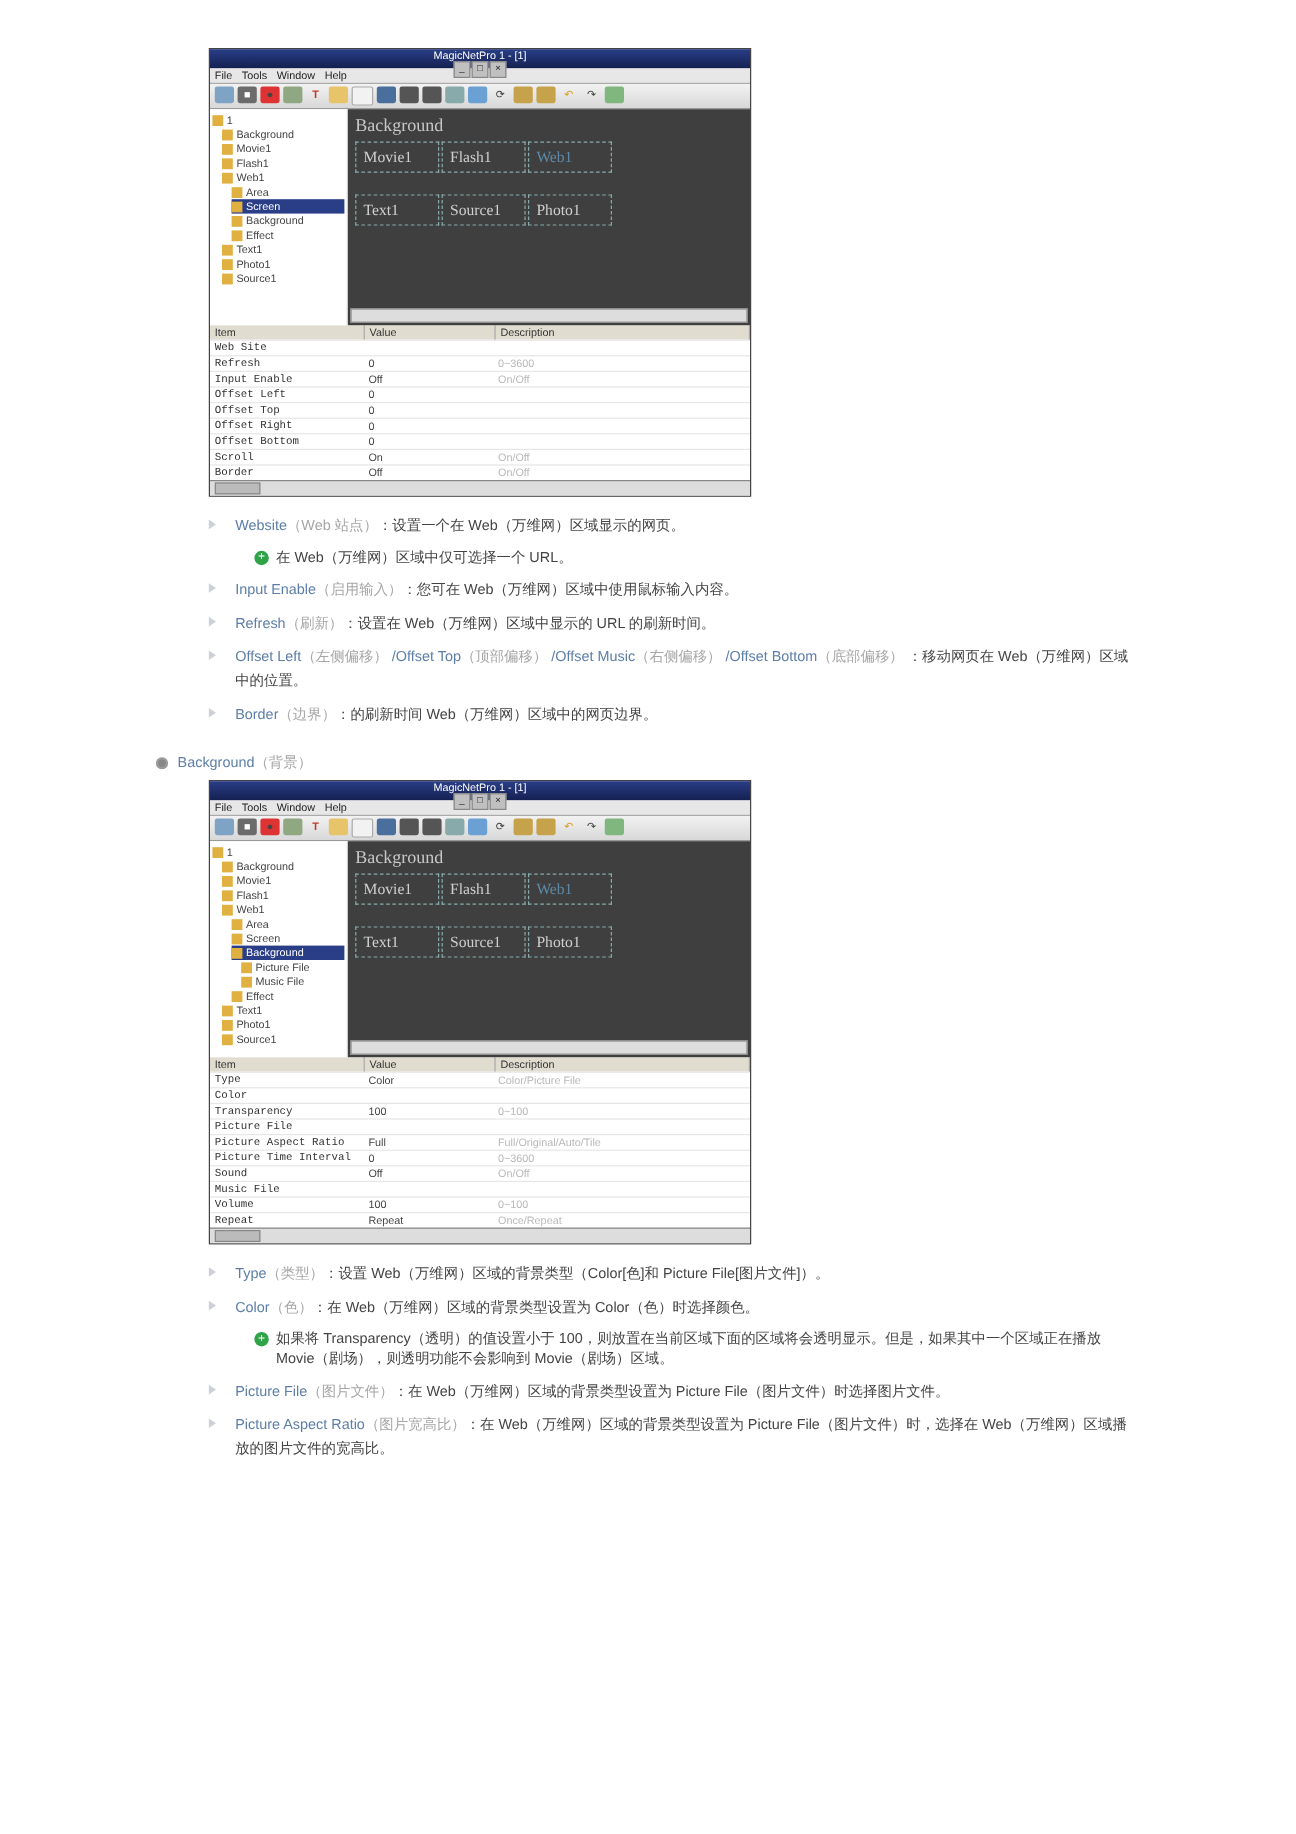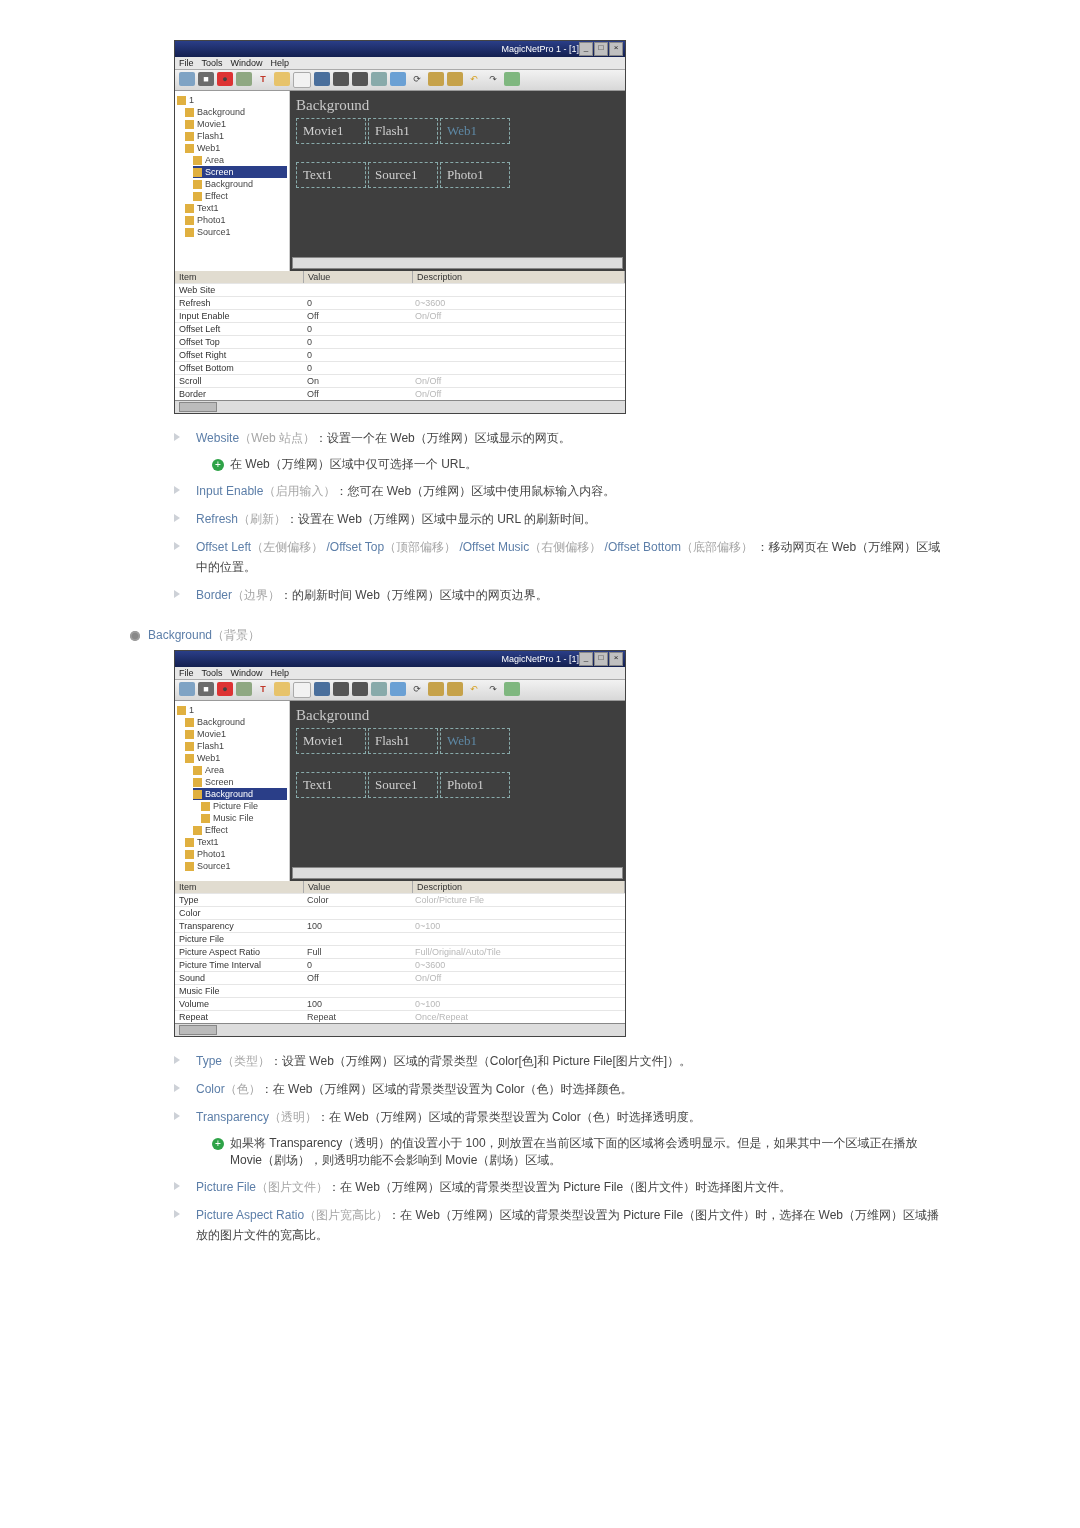--- a/index.html
+++ b/index.html
@@ -7,21 +7,21 @@
   .h-row { display:flex; align-items:center; margin:6px 0 4px 0; }
   .h-row.sub { margin-top:22px; }
   .dot-icon { width:10px; height:10px; border-radius:50%; background:#bdbdbd; margin-right:8px; box-shadow:0 0 0 1px #999 inset;}
   .honey { background:radial-gradient(circle,#888 40%,#bbb 70%); }
   .h-label { color:#5c7ea8; font-size:12px; }
   .h-label .zh { color:#a6a6a6; }
 
   
   .shot-wrap { margin:6px 0 14px 44px; width:452px; }
   .shot { border:1px solid #444; background:#eee; font-size:9px; color:#444; }
-  .titlebar { background:linear-gradient(#2a3e88,#142050); color:#fff; display:flex; align-items:center; justify-content:flex-end; height:16px; padding:0 2px; font-size:9px;}
+  .titlebar { background:linear-gradient(#2a3e88,#142050); color:#fff; display:flex; align-items:center; justify-content:flex-start; height:16px; padding:0 2px; font-size:9px;flex-direction:column;}
   .tb-btns { display:flex; gap:1px;}
   .tb-btn { width:12px; height:12px; background:#c0c0c0; border:1px solid #888; font-size:8px; line-height:10px; text-align:center; color:#222;}
   .menubar { background:#e7e7e7; color:#222; padding:1px 4px; display:flex; gap:8px; border-bottom:1px solid #aaa; font-size:9px;}
   .toolbar { background:linear-gradient(#f2f2f2,#d8d8d8); display:flex; gap:3px; padding:2px 4px; border-bottom:1px solid #999;}
   .tbico { width:16px; height:14px; border-radius:2px; display:flex; align-items:center; justify-content:center; font-size:9px;}
   .mainrow { display:flex; height:180px; }
   .tree { width:110px; background:#fff; border-right:1px solid #ccc; padding:3px 2px; overflow:hidden; }
   .tree-item { display:flex; align-items:center; gap:3px; white-space:nowrap; line-height:12px;}
   .ti-ico { width:9px; height:9px; display:inline-block; }
   .sel { background:#2a3e88; color:#fff; }
@@ -31,21 +31,21 @@
   .tile-row { display:flex; gap:2px; margin-top:4px; }
   .tile { border:1px dashed #8aa; color:#cfcfcf; font-size:13px; padding:4px 6px; font-family:Georgia,serif; min-width:56px; }
   .tile.web { color:#5e89a6; }
   .slider { position:absolute; left:2px; bottom:2px; right:2px; height:10px; background:#ddd; border:1px solid #888;}
   .proptbl { background:#fff; }
   .propcols { display:flex; background:#e1dcd0; font-size:9px; color:#333;}
   .propcols div { padding:1px 4px; border-right:1px solid #aaa; }
   .pc1{width:120px;} .pc2{width:100px;} .pc3{flex:1;}
   .prow { display:flex; font-size:9px; border-top:1px solid #e6e6e6;}
   .prow div { padding:1px 4px; }
-  .prow .c1{width:120px; color:#333;} .prow .c2{width:100px; color:#444;} .prow .c3{flex:1; color:#b8b8b8;}
+  .prow .c1{width:120px; color:#333;font-family:Liberation Mono, monospace;} .prow .c2{width:100px; color:#444;} .prow .c3{flex:1; color:#b8b8b8;}
   .bottomslider { height:12px; background:#ddd; border-top:1px solid #888; display:flex; align-items:center; }
   .bottomslider .thumb{ width:36px;height:8px;background:#bbb;margin-left:4px;border:1px solid #888;}
 
   
   .blist { margin:10px 0 0 44px; }
   .bitem { position:relative; padding-left:22px; margin:8px 0; line-height:20px; color:#444;}
   .bitem .tri { position:absolute; left:0; top:5px; width:0;height:0;border-left:6px solid #cdd1d7;border-top:4px solid transparent;border-bottom:4px solid transparent;}
   .bitem .term { color:#5c7ea8; }
   .bitem .zh { color:#a6a6a6; }
   .subline { margin:2px 0 0 38px; color:#444; display:flex; align-items:flex-start; gap:6px;}
@@ -427,23 +427,20 @@
     </div>
   </div>
 
   <div class="blist">
     <div class="bitem"><span class="tri"></span>
       <span class="term">Type</span><span class="zh">（类型）</span><span>：设置 Web（万维网）区域的背景类型（Color[色]和 Picture File[图片文件]）。</span>
     </div>
     <div class="bitem"><span class="tri"></span>
       <span class="term">Color</span><span class="zh">（色）</span><span>：在 Web（万维网）区域的背景类型设置为 Color（色）时选择颜色。</span>
     </div>
-    <div class="bitem"><span class="tri"></span>
-      <span class="term">Transparency</span><span class="zh">（透明）</span><span>：在 Web（万维网）区域的背景类型设置为 Color（色）时选择透明度。</span>
-    </div>
     <div class="subline">
       <span class="plus-icon">+</span>
       <span>如果将 Transparency（透明）的值设置小于 100，则放置在当前区域下面的区域将会透明显示。但是，如果其中一个区域正在播放 Movie（剧场），则透明功能不会影响到 Movie（剧场）区域。</span>
     </div>
     <div class="bitem"><span class="tri"></span>
       <span class="term">Picture File</span><span class="zh">（图片文件）</span><span>：在 Web（万维网）区域的背景类型设置为 Picture File（图片文件）时选择图片文件。</span>
     </div>
     <div class="bitem">
         <span class="tri"></span>
       </div>

